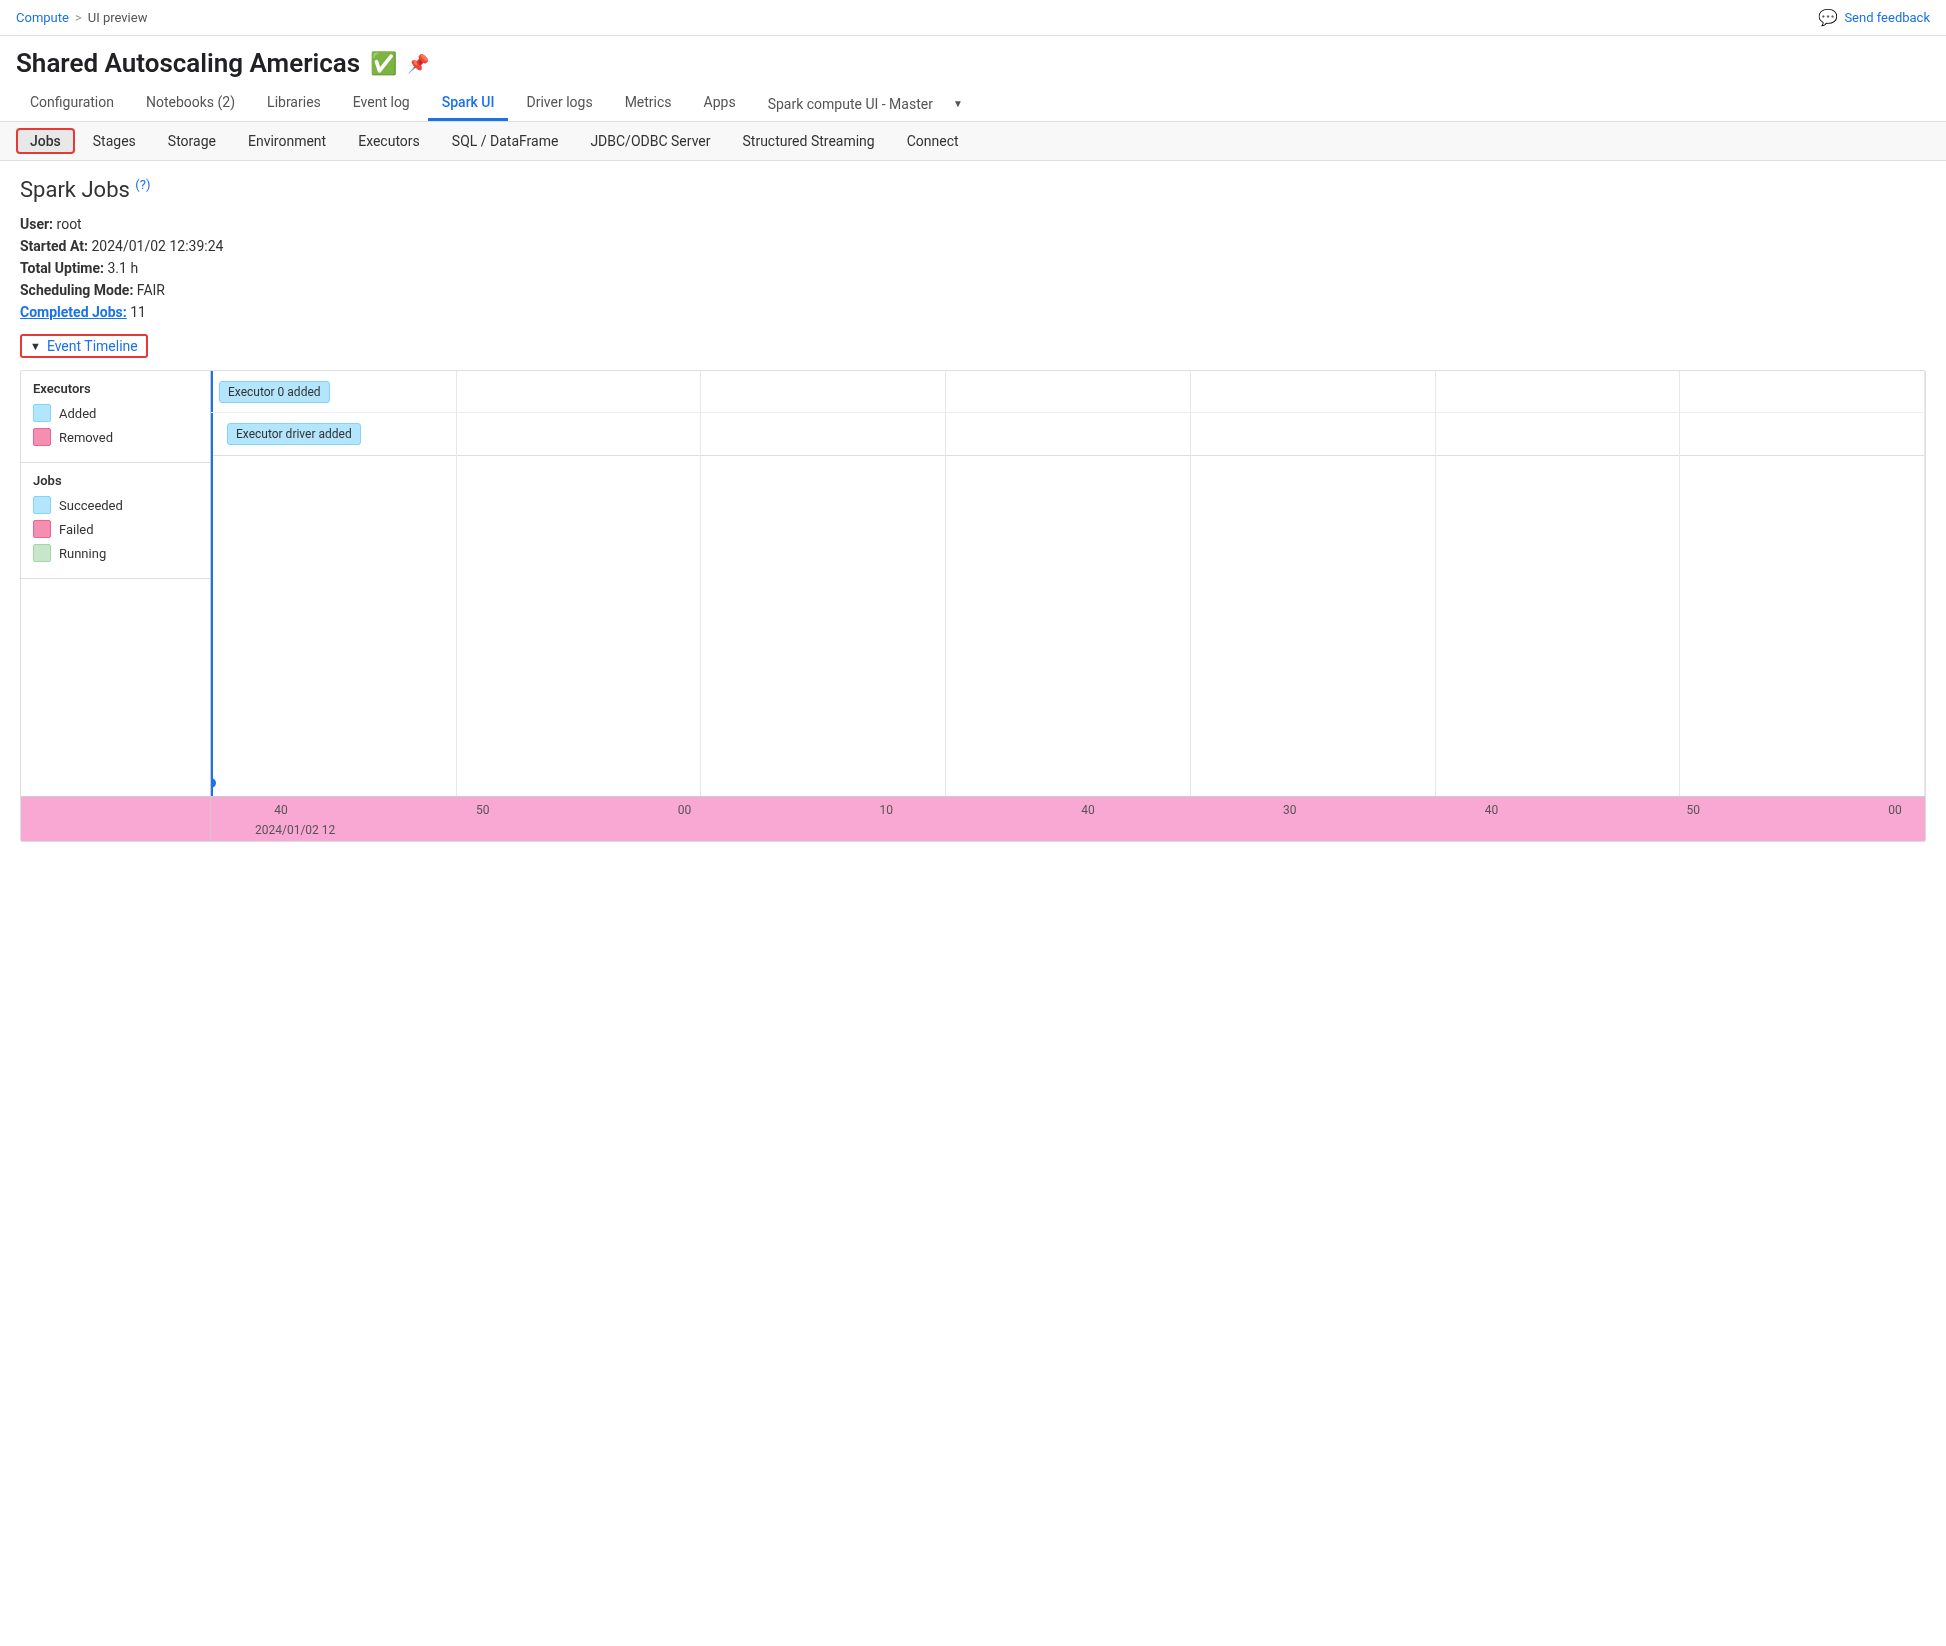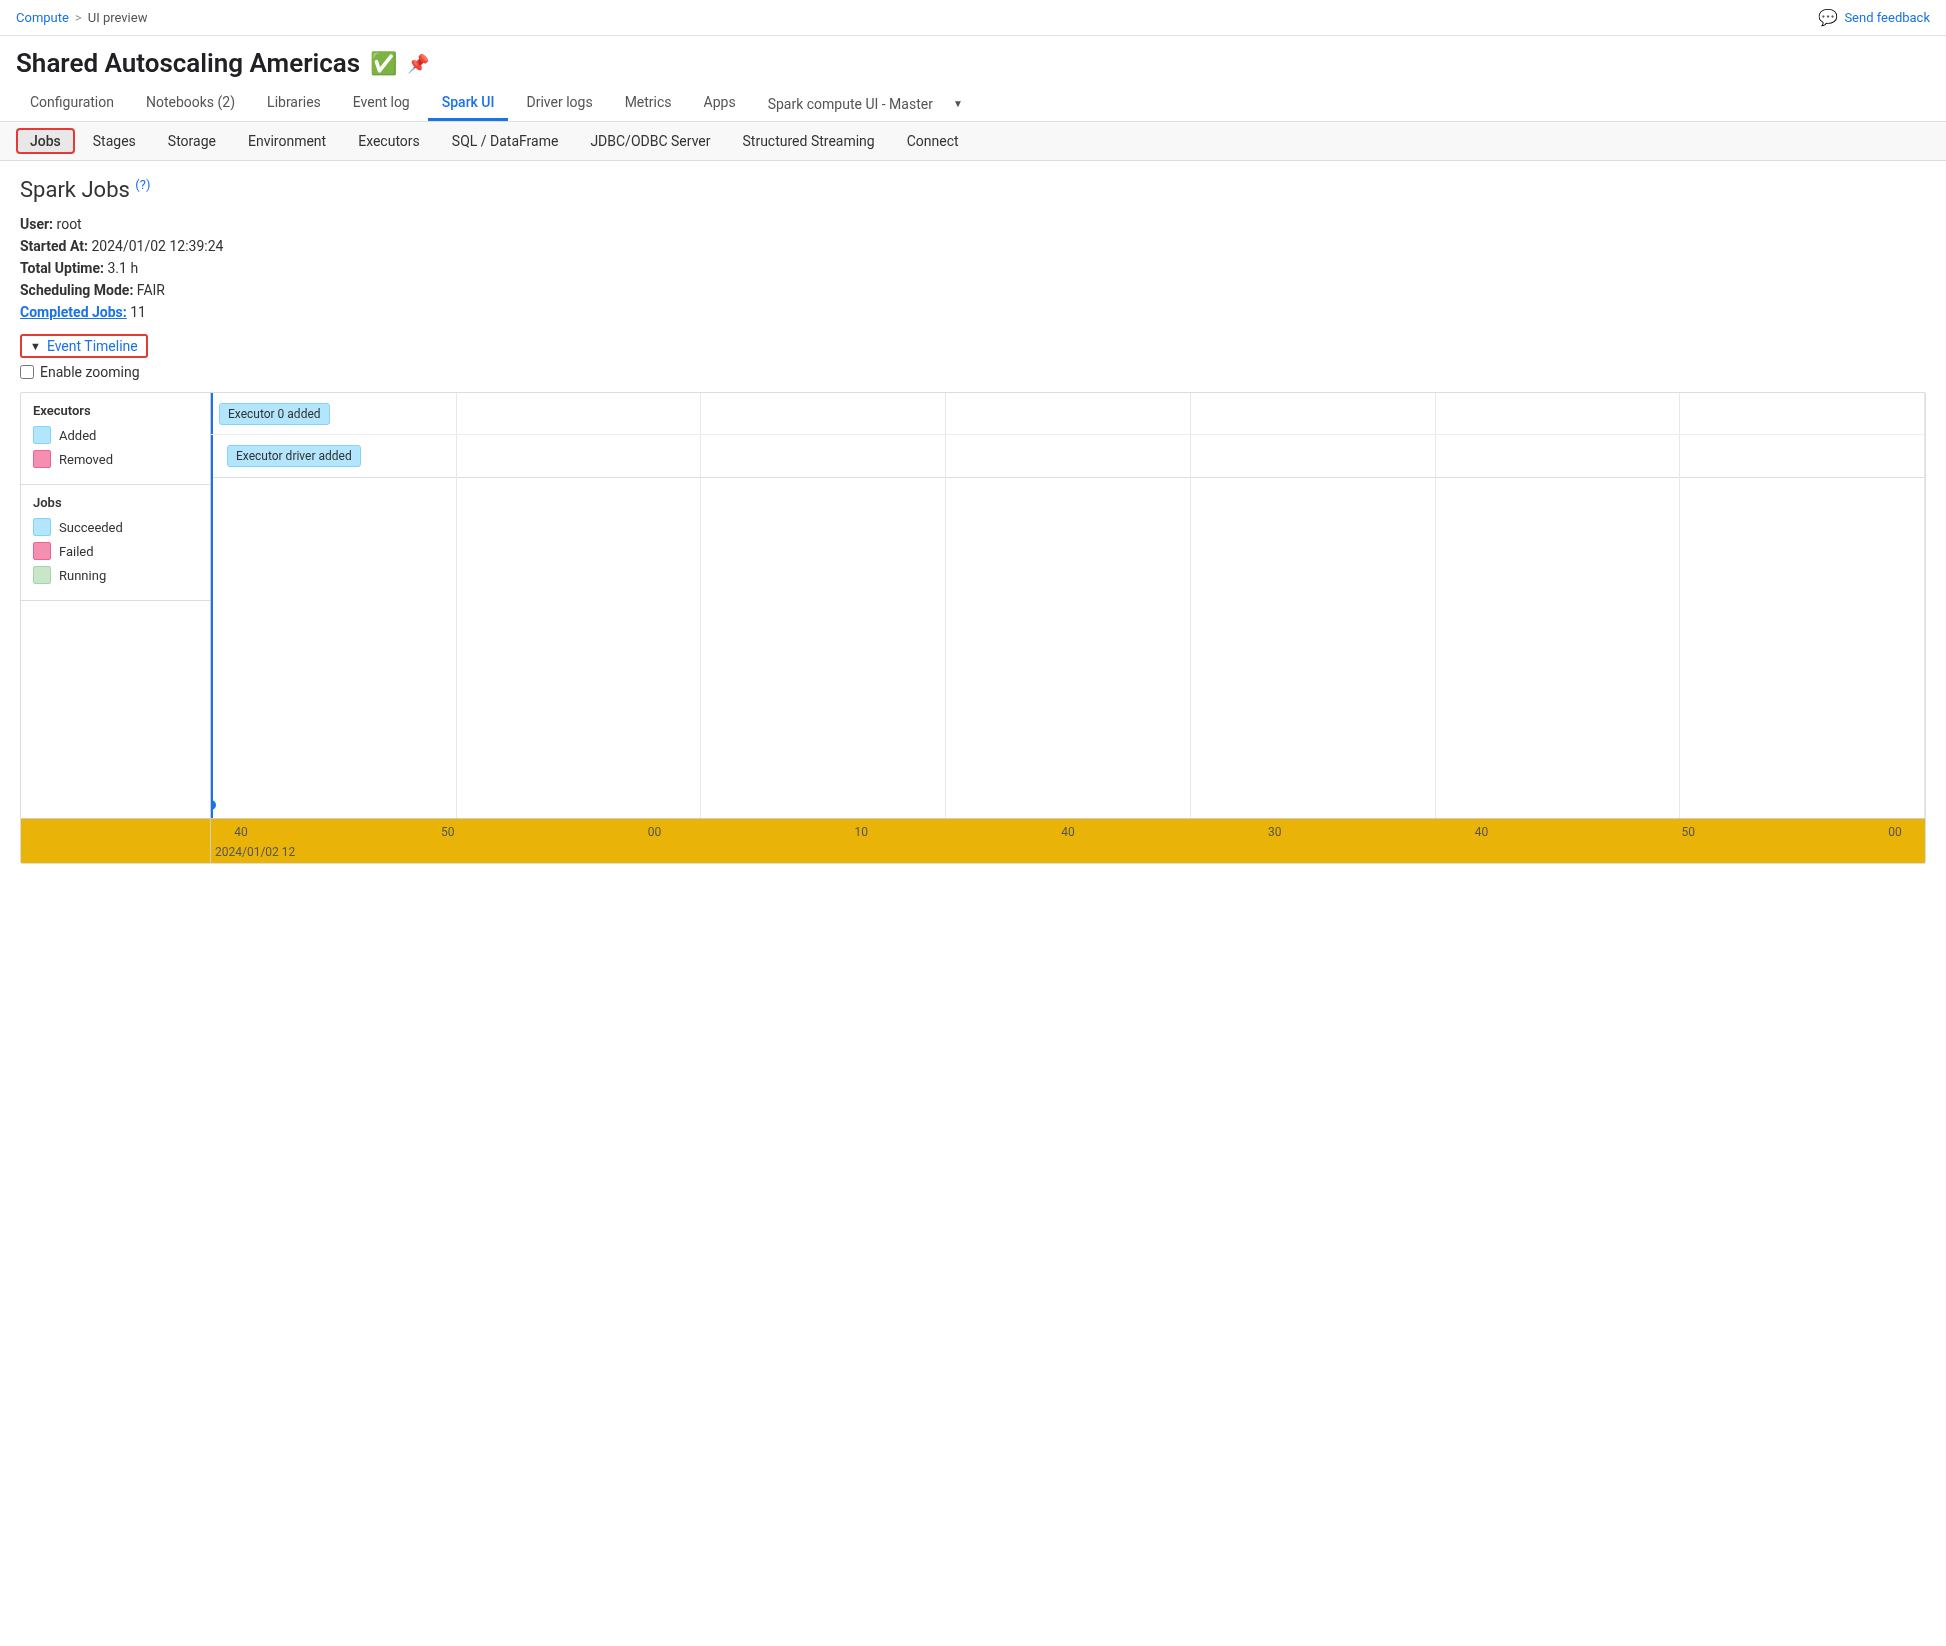--- a/index.html
+++ b/index.html
@@ -194,21 +194,22 @@
       width: 10px;
       height: 10px;
       background: #1a73e8;
       border-radius: 50%;
     }
 
     
     .timeline-axis {
       display: flex;
       border-top: 1px solid #ccc;
-      background: #eab308;
+      background: #f9a8d4;
+      gap: 40px;
     }
     .axis-legend-spacer {
       width: 190px;
       min-width: 190px;
       border-right: 1px solid #ccc;
       padding: 6px 0;
     }
     .axis-ticks {
       flex: 1;
       display: flex;
@@ -314,24 +315,20 @@
   </div>
   <div class="info-block" style="margin-bottom: 12px;">
     <a href="#" class="completed-jobs-link">Completed Jobs:</a>
     <span class="completed-jobs-count"> </span><span class="completed-jobs-count">11</span>
   </div>
 
   <div class="event-timeline-section">
     <div class="event-timeline-header">
       <span class="caret">▼</span>
       <span class="label">Event Timeline</span>
-    </div>
-    <div class="enable-zooming">
-      <input type="checkbox" style="">
-      <span>Enable zooming</span>
     </div>
   </div>
 
   <div class="timeline-chart">
     <div class="timeline-grid">
 
       <div class="timeline-legend">
 
         <div class="legend-section">
           <div class="legend-section-title">Executors</div>

